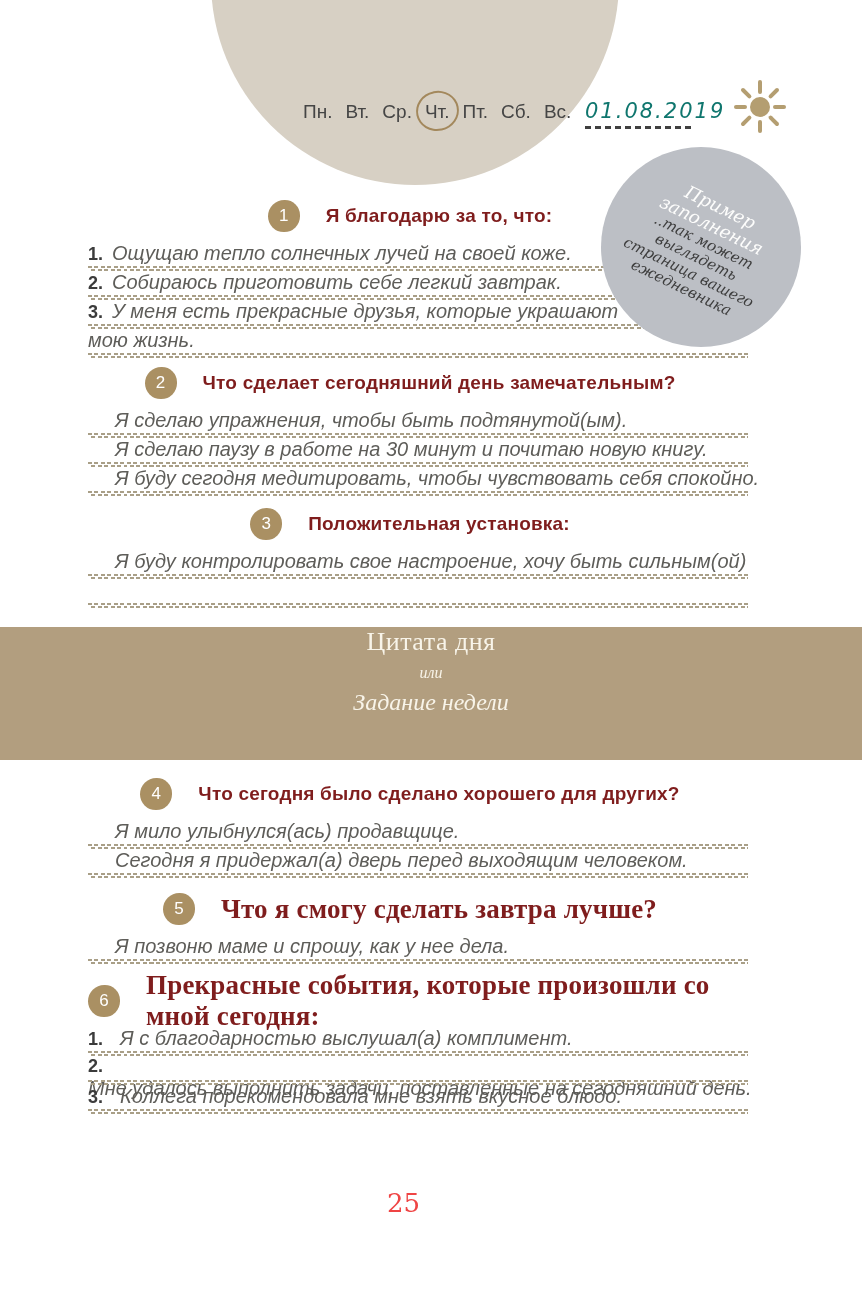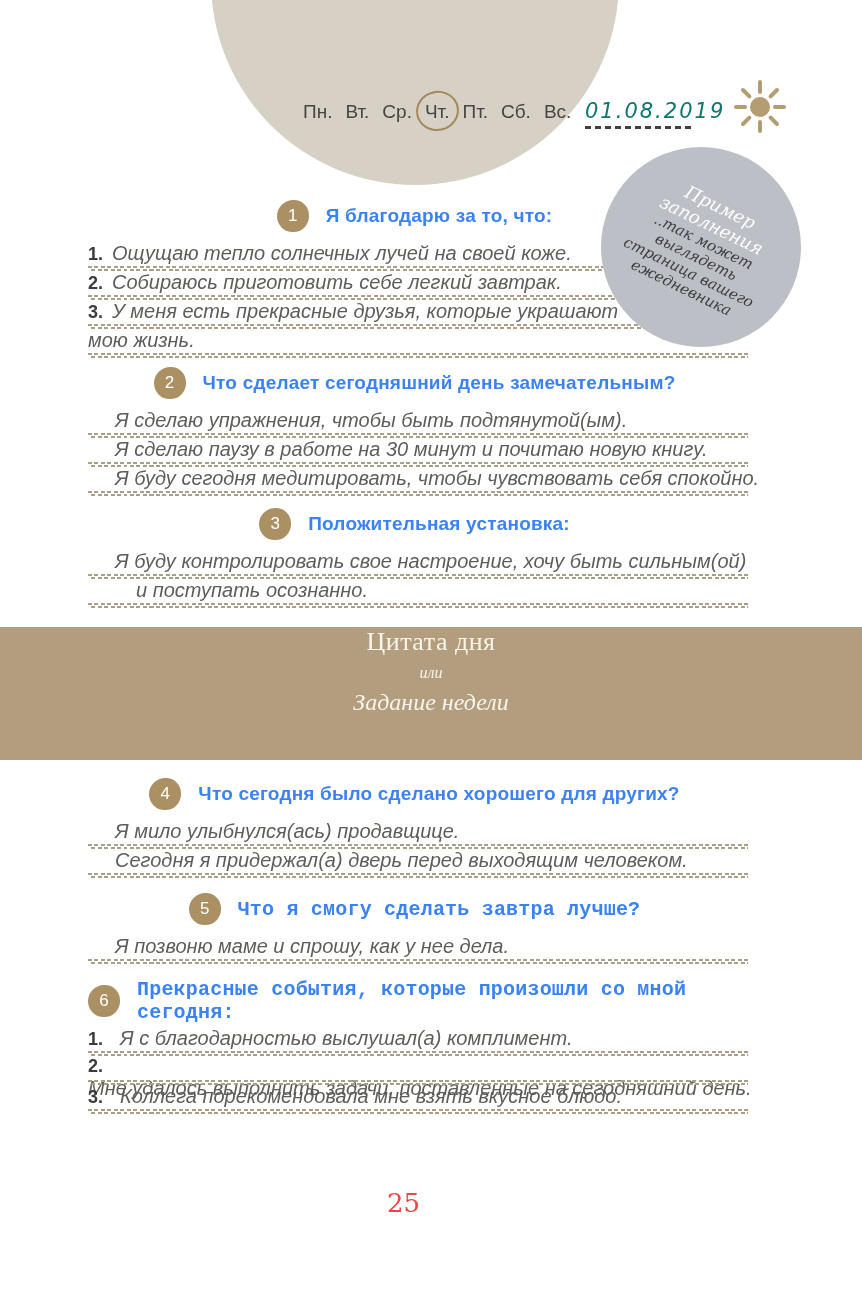--- a/index.html
+++ b/index.html
@@ -32,22 +32,22 @@
   .ex-title{color:#fdfdfc;font-size:18px;}
   .ex-sub{color:#3e3e3e;font-size:15px;}
 
   
   .sec{position:absolute;left:88px;width:660px;z-index:2;}
   .sec-head{display:flex;justify-content:center;align-items:center;gap:10px;
             height:32px;margin-bottom:10px;}
   .badge{width:32px;height:32px;flex:0 0 32px;border-radius:52% 48% 50% 50%;
          background:#aa9063;color:#ffffff;display:flex;align-items:center;
          justify-content:center;font-size:17px;}
-  .sec-title{margin:7px;font-size:19px;font-weight:600;color:#3b82f6;letter-spacing:0.2px;}
-  .sec.serif .sec-title{font-family:Liberation Mono, monospace;font-size:20px;}
+  .sec-title{margin:16px;font-size:19px;font-weight:600;color:#7f1d1d;letter-spacing:0.2px;}
+  .sec.serif .sec-title{font-family:Liberation Serif, serif;font-size:27px;}
 
   .line{position:relative;height:29px;}
   .line .txt{font-style:italic;font-size:20px;line-height:23px;color:#5e5d59;white-space:nowrap;}
   .line .n{font-style:normal;font-weight:bold;color:#3b3b3b;display:inline-block;
            width:24px;font-size:18px;}
   .sec.wide-n .line .n{width:32px;}
   .line.indent{padding-left:27px;}
   .line.indent2{padding-left:48px;}
   .dotted{position:absolute;left:0;right:0;top:24px;height:6px;
       background-image:
@@ -168,21 +168,20 @@
       <div class="badge">
           <span>3</span>
         </div>
       <h2 class="sec-title">Положительная установка:</h2>
     </div>
     <div class="line indent">
       <span class="txt">Я буду контролировать свое настроение, хочу быть сильным(ой)</span>
       <div class="dotted"></div>
     </div>
     <div class="line indent2">
-      <span class="txt">и поступать осознанно.</span>
       <div class="dotted"></div>
     </div>
   </section>
 
   <div class="banner">
     <div class="b1">Цитата дня</div>
     <div class="b2">или</div>
     <div class="b3">Задание недели</div>
   </div>
 

